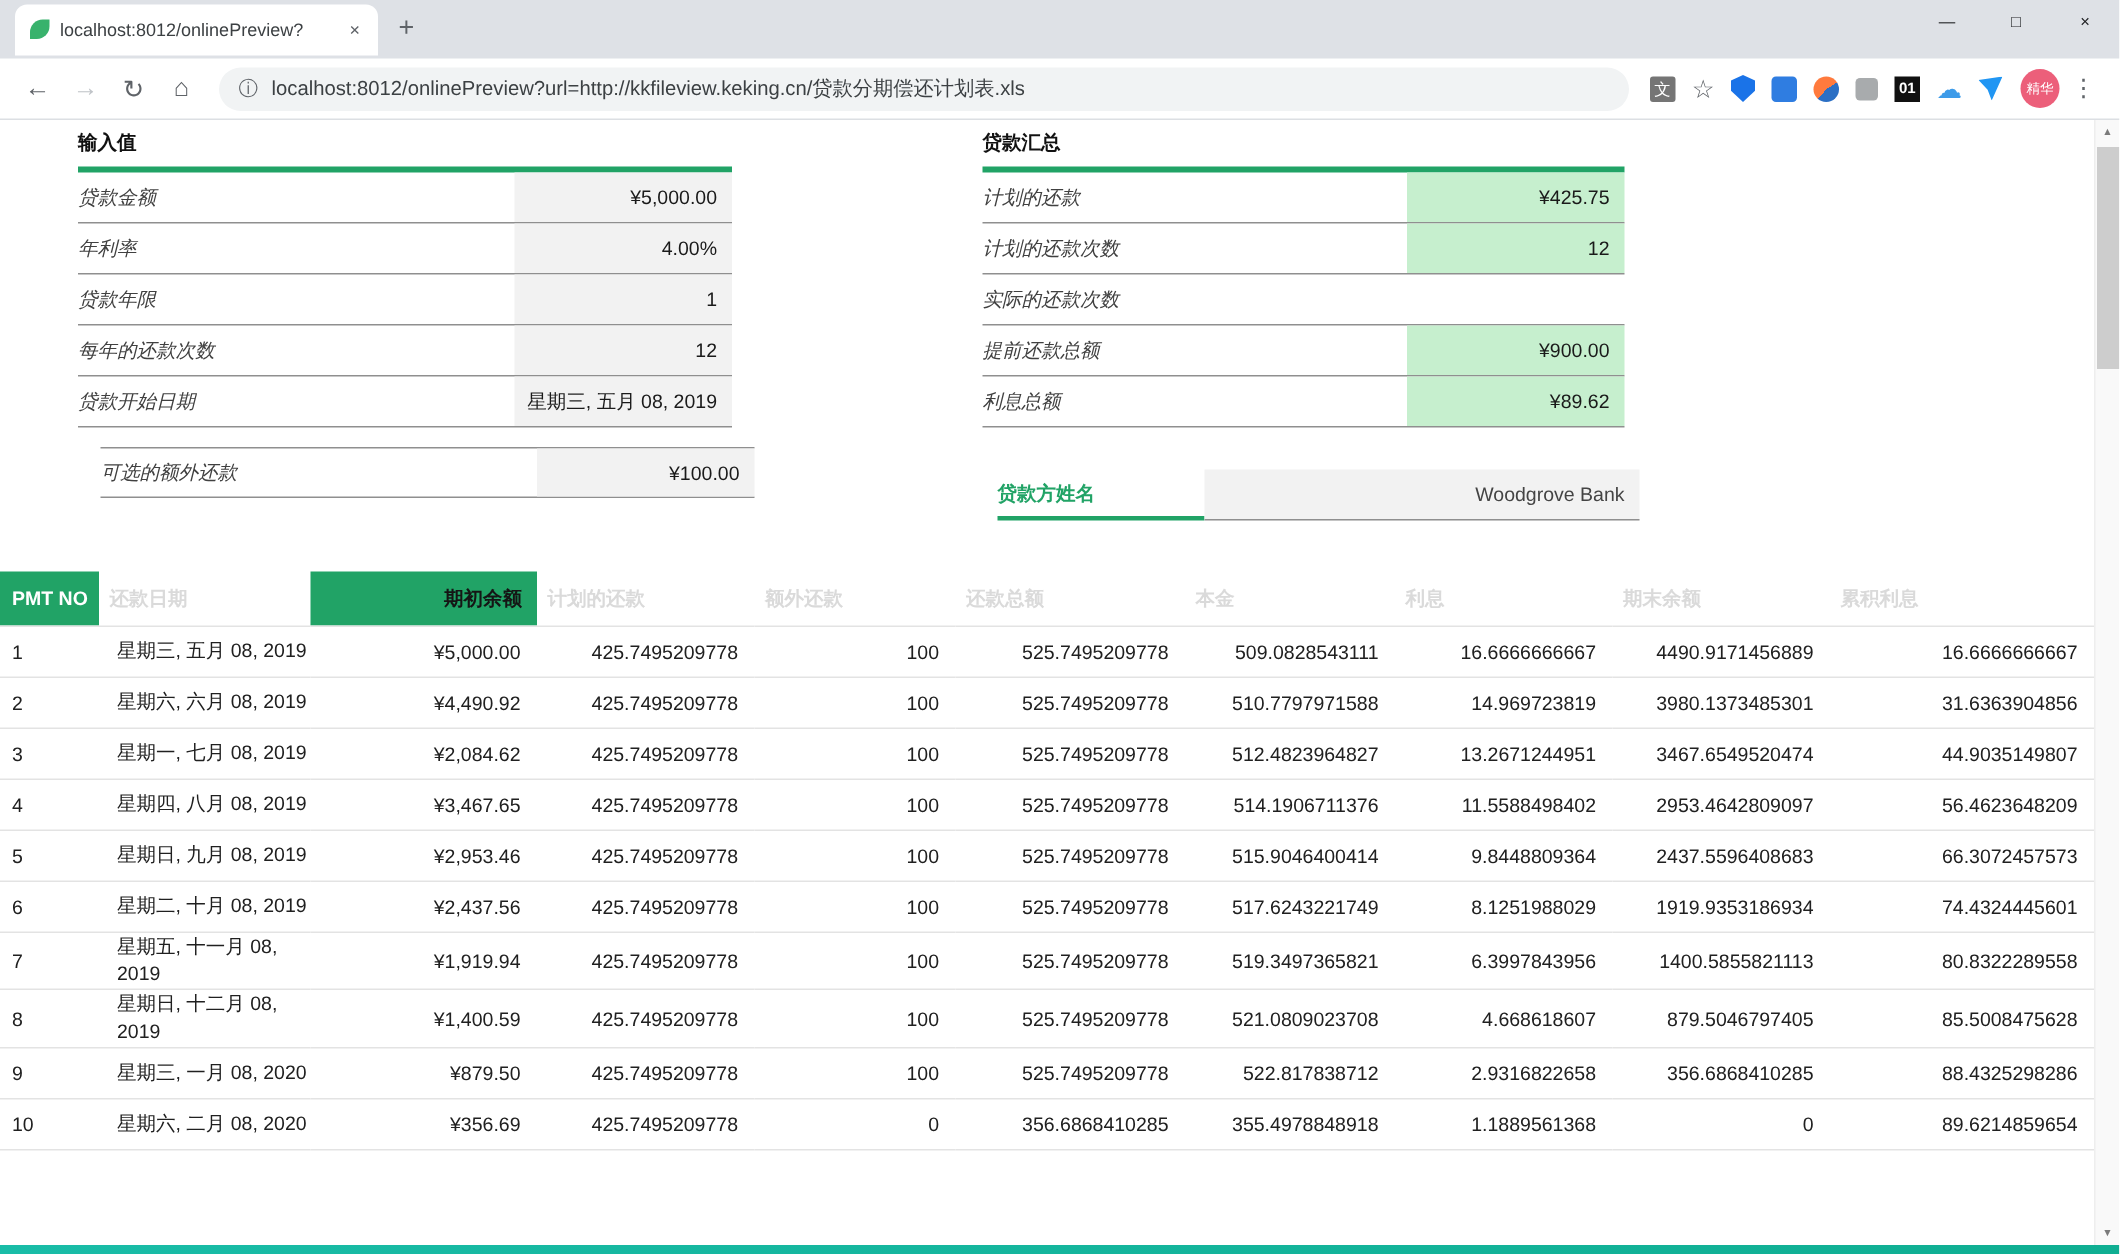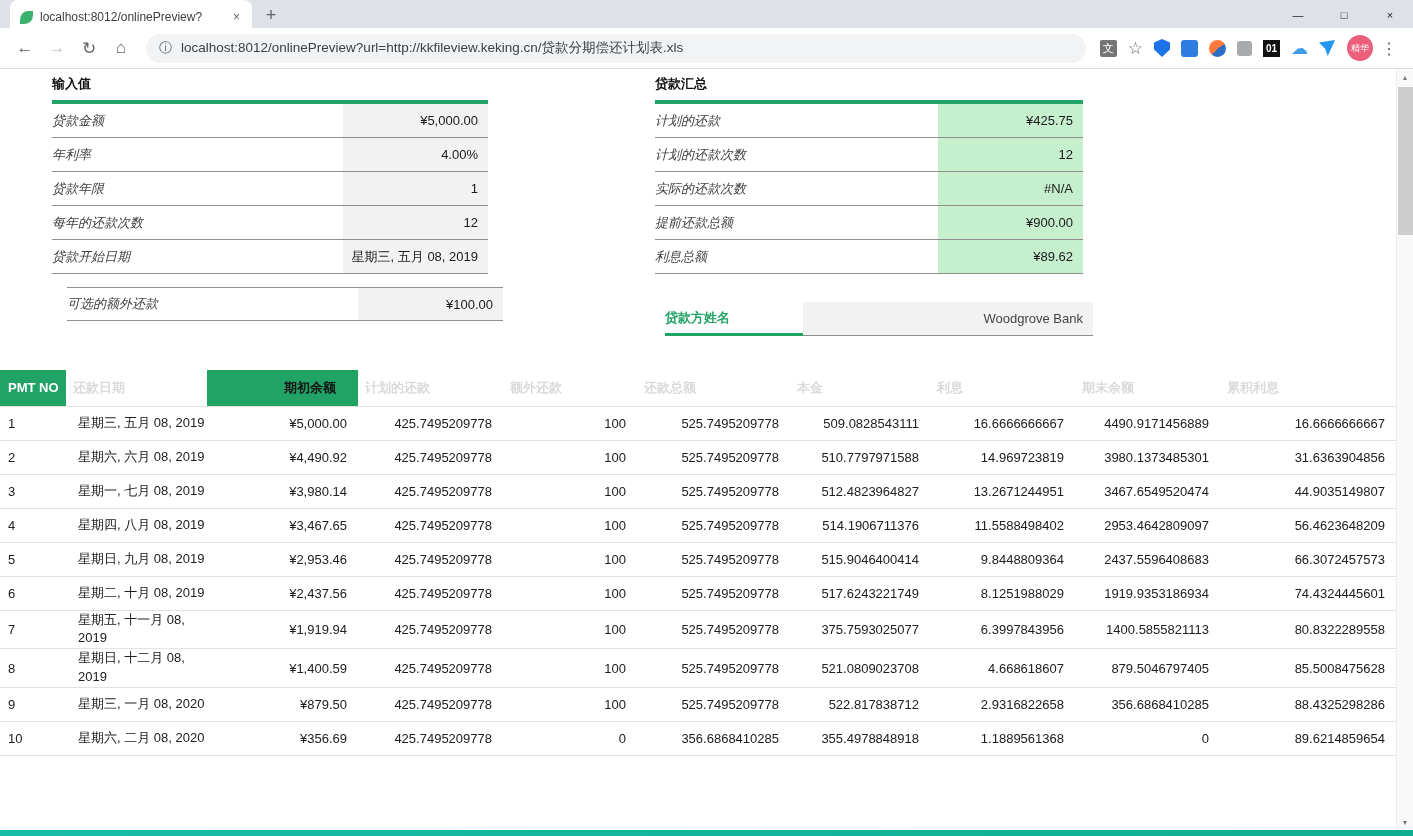--- a/index.html
+++ b/index.html
@@ -1,21 +1,21 @@
 <!DOCTYPE html>
 <html><head>
 <meta charset="utf-8">
 <style>
   *{margin:0;padding:0;box-sizing:border-box;}
   html,body{width:1413px;height:836px;}
   body{font-family:"Liberation Sans",sans-serif;background:#fff;overflow:hidden;}
   .window{width:1413px;height:836px;display:flex;flex-direction:column;background:#fff;}
 
   
-  .titlebar{height:28px;background:#dee1e6;position:relative;display:flex;align-items:flex-start;flex:none;}
+  .titlebar{height:39px;background:#dee1e6;position:relative;display:flex;align-items:center;flex:none;}
   .tab{height:34px;width:242px;margin-left:10px;background:#fff;border-radius:8px 8px 0 0;display:flex;align-items:center;gap:7px;padding:0 10px;}
   .favicon{width:13px;height:13px;background:#38b26c;border-radius:0 65% 0 65%;transform:rotate(90deg);flex:none;}
   .tab-title{flex:1;font-size:12px;color:#3c4043;white-space:nowrap;overflow:hidden;}
   .tab-close{font-size:12px;color:#5f6368;padding:0 2px;cursor:default;}
   .newtab{width:30px;height:30px;margin:0 0 2px 4px;display:flex;align-items:center;justify-content:center;font-size:18px;color:#5f6368;}
   .win-controls{position:absolute;top:0;right:0;display:flex;height:30px;}
   .wc{width:46px;display:flex;align-items:center;justify-content:center;font-size:11px;color:#202124;}
 
   
   .toolbar{height:41px;background:#fff;border-bottom:1px solid #dcdfe3;display:flex;align-items:center;padding:0 10px;gap:2px;flex:none;}
@@ -53,21 +53,21 @@
   .input-extra{position:absolute;left:67px;top:218px;width:436px;}
   .input-extra .kv-row{border-top:1px solid #8f8f8f;}
   .lender-row{position:absolute;left:665px;top:233px;width:428px;display:flex;height:34px;}
   .lender-label{width:138px;display:flex;align-items:center;color:#21a366;font-weight:bold;border-bottom:3px solid #21a366;}
   .lender-value{flex:1;background:#f2f2f2;border-bottom:1px solid #8f8f8f;display:flex;align-items:center;justify-content:flex-end;padding-right:10px;color:#444;}
 
   
   .amort{position:absolute;left:0;top:301px;width:100%;border-collapse:collapse;table-layout:fixed;}
   .amort th{height:36px;font-size:13px;font-weight:bold;vertical-align:middle;margin-top:38px;}
   .amort th:nth-child(1){background:#21a366;color:#fff;text-align:left;padding-left:8px;line-height:1.35;}
-  .amort th:nth-child(3){background:#21a366;color:#151515;text-align:right;padding-right:22px;}
+  .amort th:nth-child(3){background:#21a366;color:#151515;text-align:right;padding-right:10px;}
   .amort th:not(:nth-child(1)):not(:nth-child(3)){color:#dadada;text-align:left;padding-left:7px;}
   .amort td{height:34px;border-bottom:1px solid #e3e3e3;color:#202020;vertical-align:middle;}
   .amort tbody tr:first-child td{border-top:1px solid #e3e3e3;}
   .amort td:nth-child(1){text-align:left;padding-left:8px;}
   .amort td:nth-child(2){text-align:left;padding-left:12px;line-height:1.45;}
   .amort td:nth-child(n+3){text-align:right;padding-right:11px;}
 
   
   .scrollbar{position:absolute;top:0;right:0;bottom:6px;width:17px;background:#f9f9f9;border-left:1px solid #eeeeee;}
   .sb-btn{height:16px;display:flex;align-items:center;justify-content:center;font-size:7px;color:#7a7a7a;}
@@ -155,21 +155,20 @@
             <div class="kv-row">
               <div class="kv-label">计划的还款</div>
               <div class="kv-value">¥425.75</div>
             </div>
             <div class="kv-row">
               <div class="kv-label">计划的还款次数</div>
               <div class="kv-value">12</div>
             </div>
             <div class="kv-row">
               <div class="kv-label">实际的还款次数</div>
-              <div class="kv-value">#N/A</div>
             </div>
             <div class="kv-row">
               <div class="kv-label">提前还款总额</div>
               <div class="kv-value">¥900.00</div>
             </div>
             <div class="kv-row">
               <div class="kv-label">利息总额</div>
               <div class="kv-value">¥89.62</div>
             </div>
           </div>
@@ -235,21 +234,21 @@
               <td>100</td>
               <td>525.7495209778</td>
               <td>510.7797971588</td>
               <td>14.969723819</td>
               <td>3980.1373485301</td>
               <td>31.6363904856</td>
             </tr>
             <tr>
               <td>3</td>
               <td>星期一, 七月 08, 2019</td>
-              <td>¥3,980.14</td>
+              <td>¥2,084.62</td>
               <td>425.7495209778</td>
               <td>100</td>
               <td>525.7495209778</td>
               <td>512.4823964827</td>
               <td>13.2671244951</td>
               <td>3467.6549520474</td>
               <td>44.9035149807</td>
             </tr>
             <tr>
               <td>4</td>
@@ -287,21 +286,21 @@
               <td>1919.9353186934</td>
               <td>74.4324445601</td>
             </tr>
             <tr>
               <td>7</td>
               <td>星期五, 十一月 08, 2019</td>
               <td>¥1,919.94</td>
               <td>425.7495209778</td>
               <td>100</td>
               <td>525.7495209778</td>
-              <td>375.7593025077</td>
+              <td>519.3497365821</td>
               <td>6.3997843956</td>
               <td>1400.5855821113</td>
               <td>80.8322289558</td>
             </tr>
             <tr>
               <td>8</td>
               <td>星期日, 十二月 08, 2019</td>
               <td>¥1,400.59</td>
               <td>425.7495209778</td>
               <td>100</td>

